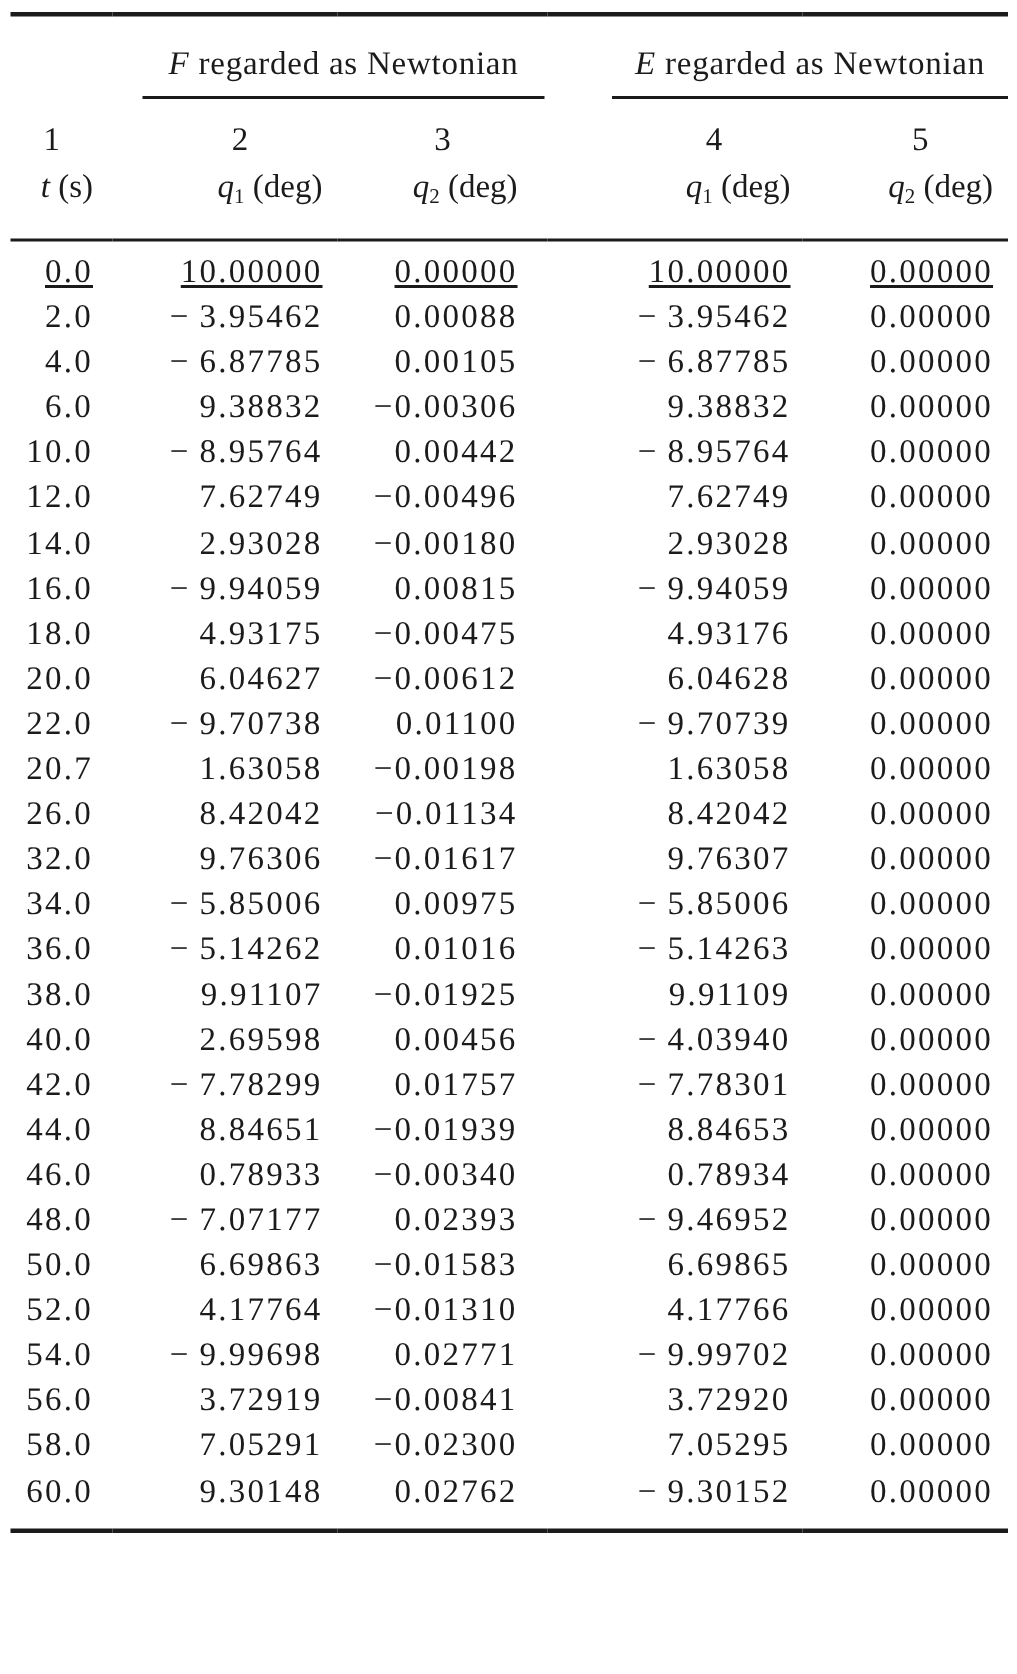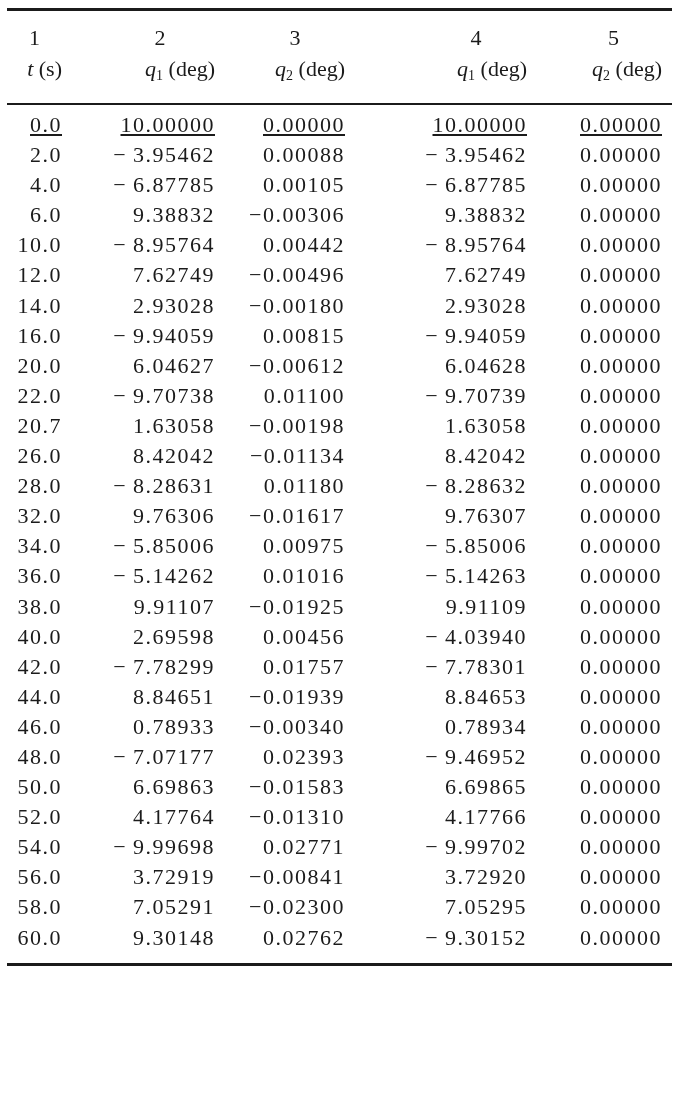--- a/index.html
+++ b/index.html
@@ -96,20 +96,29 @@
 <div class="page">
   <table class="data-table">
     <colgroup>
       <col class="c0">
         <col class="c1">
         <col class="c2">
         <col class="c3">
         <col class="c4">
     </colgroup>
     <thead>
+      <tr class="group-row">
+        <th></th>
+        <th colspan="2">
+          <div class="grp grp-f"><i>F</i><span> regarded as Newtonian</span></div>
+        </th>
+        <th colspan="2">
+          <div class="grp grp-e"><i>E</i><span> regarded as Newtonian</span></div>
+        </th>
+      </tr>
       <tr class="head-row">
         <th class="h0">
           <div class="colnum">1</div>
           <div class="collabel"><i>t</i><sub></sub><span> (s)</span></div>
         </th>
         <th class="h1">
           <div class="colnum">2</div>
           <div class="collabel"><i>q</i><sub>1</sub><span> (deg)</span></div>
         </th>
         <th class="h2">
@@ -177,20 +186,27 @@
           <td class="c4">0.00000</td>
         </tr>
         <tr>
           <td class="c0">16.0</td>
           <td class="c1">− 9.94059</td>
           <td class="c2">0.00815</td>
           <td class="c3">− 9.94059</td>
           <td class="c4">0.00000</td>
         </tr>
         <tr>
+          <td class="c0">18.0</td>
+          <td class="c1">4.93175</td>
+          <td class="c2">−0.00475</td>
+          <td class="c3">4.93176</td>
+          <td class="c4">0.00000</td>
+        </tr>
+        <tr>
           <td class="c0">20.0</td>
           <td class="c1">6.04627</td>
           <td class="c2">−0.00612</td>
           <td class="c3">6.04628</td>
           <td class="c4">0.00000</td>
         </tr>
         <tr>
           <td class="c0">22.0</td>
           <td class="c1">− 9.70738</td>
           <td class="c2">0.01100</td>
@@ -205,27 +221,20 @@
           <td class="c4">0.00000</td>
         </tr>
         <tr>
           <td class="c0">26.0</td>
           <td class="c1">8.42042</td>
           <td class="c2">−0.01134</td>
           <td class="c3">8.42042</td>
           <td class="c4">0.00000</td>
         </tr>
         <tr>
-          <td class="c0">28.0</td>
-          <td class="c1">− 8.28631</td>
-          <td class="c2">0.01180</td>
-          <td class="c3">− 8.28632</td>
-          <td class="c4">0.00000</td>
-        </tr>
-        <tr>
           <td class="c0">32.0</td>
           <td class="c1">9.76306</td>
           <td class="c2">−0.01617</td>
           <td class="c3">9.76307</td>
           <td class="c4">0.00000</td>
         </tr>
         <tr>
           <td class="c0">34.0</td>
           <td class="c1">− 5.85006</td>
           <td class="c2">0.00975</td>

